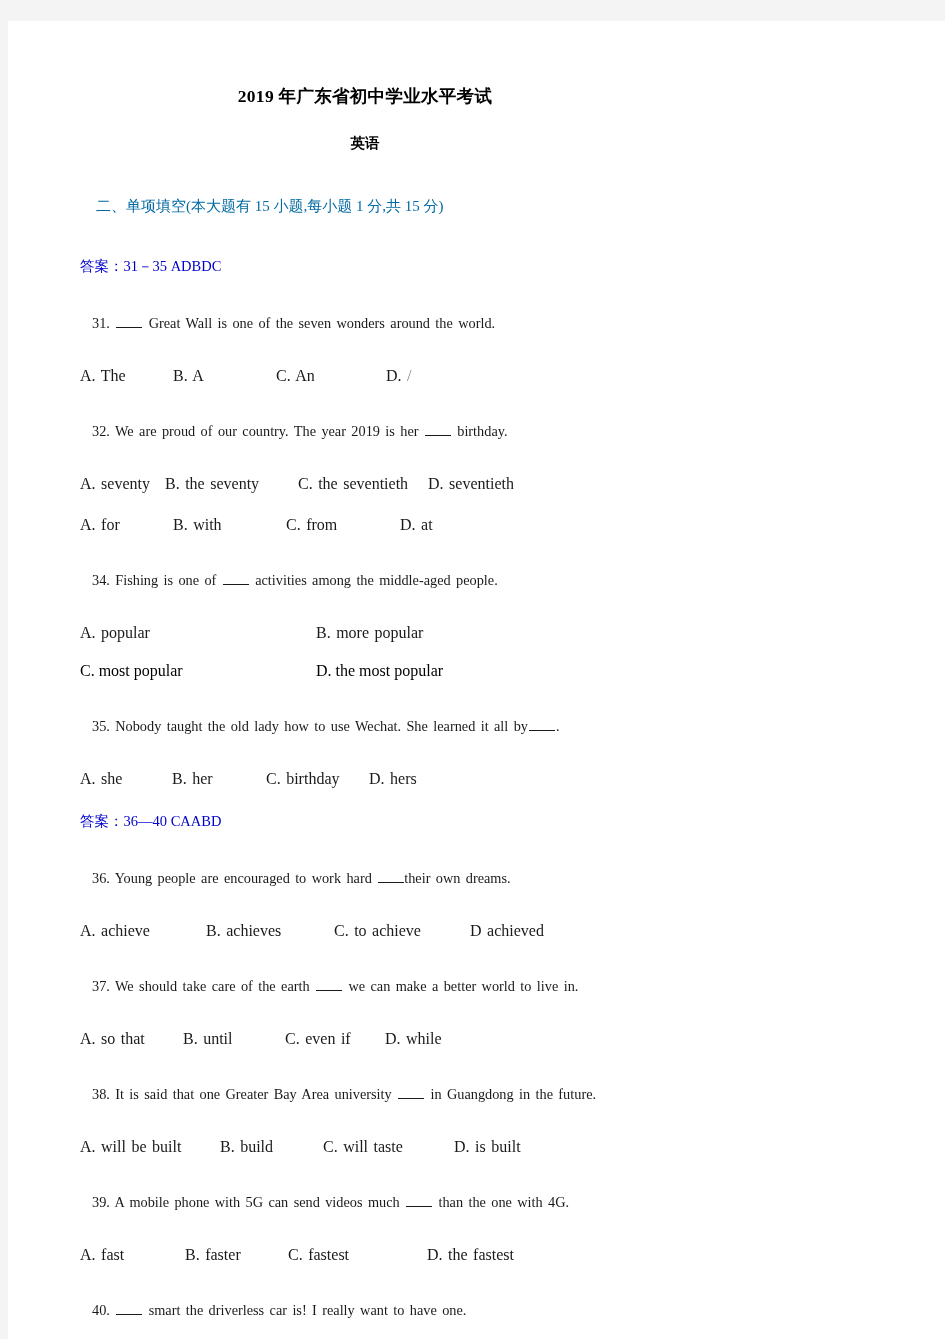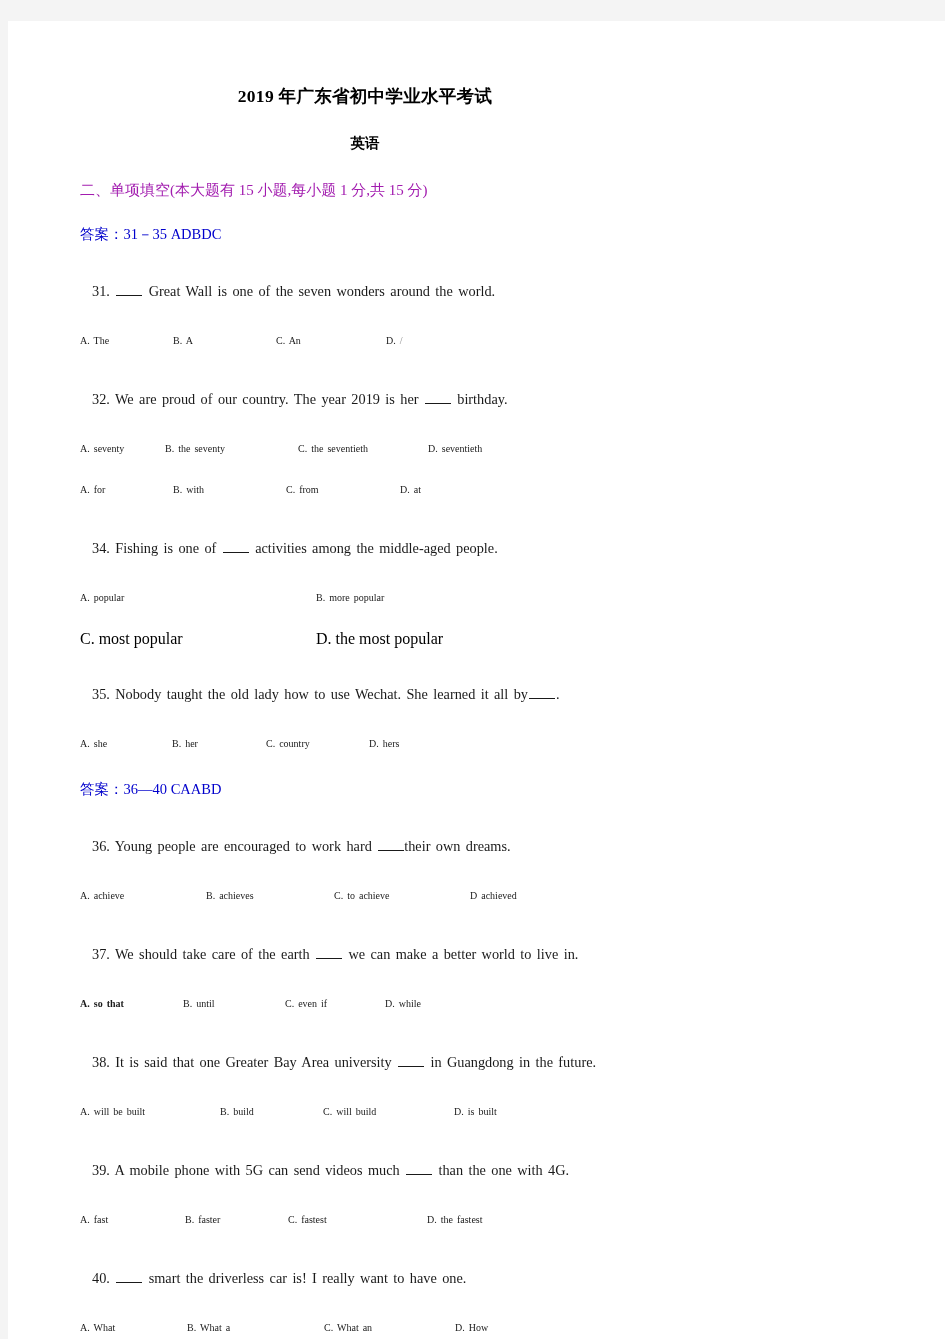--- a/index.html
+++ b/index.html
@@ -43,22 +43,22 @@
     text-align: center;
     font-weight: bold;
     font-size: 14.5px;
     color: #000;
     margin: 0;
     padding: 26px 0 0 0;
     width: 570px;
   }
   .section-heading {
     font-size: 15px;
-    color: #a21caf;
-    margin: 0;
+    color: #0369a1;
+    margin: 16px;
     padding: 28px 0 0 0;
     letter-spacing: 0px;
   }
   .answer-line {
     color: #0000cc;
     font-size: 14.5px;
     margin: 0;
     padding: 25px 0 0 0;
   }
   .answer-line .ans-label {
@@ -72,21 +72,21 @@
     font-size: 14.3px;
     color: #1a1a1a;
     margin: 12px;
     padding: 26px 0 0 0;
     line-height: 1.15;
     text-align: justify;
     word-spacing: 1.8px;
     white-space: normal;
   }
   .options {
-    font-size: 10px;
+    font-size: 16px;
     color: #1a1a1a;
     margin: 0;
     padding: 24px 0 0 0;
     line-height: 1.15;
     word-spacing: 1.5px;
     position: relative;
     height: 17px;
   }
   .opt {
     position: absolute;
@@ -178,21 +178,21 @@
       <span class="opt" style="left:236px;"><span>D.</span> <span>the most popular</span></span>
     </div>
 
     <p class="question">
       <span>35.</span>
       <span>Nobody taught the old lady how to use Wechat. She learned it all by</span><span class="blank"></span><span>.</span>
     </p>
     <div class="options">
       <span class="opt" style="left:0px;"><span>A.</span> <span>she</span></span>
       <span class="opt" style="left:92px;"><span>B.</span> <span>her</span></span>
-      <span class="opt" style="left:186px;"><span>C.</span> <span>country</span></span>
+      <span class="opt" style="left:186px;"><span>C.</span> <span>birthday</span></span>
       <span class="opt" style="left:289px;"><span>D.</span> <span>hers</span></span>
     </div>
 
     <p class="answer-line">
       <span class="ans-label">答案：</span><span class="ans-value">36—40</span><span class="ans-value"> </span><span class="ans-value">CAABD</span>
     </p>
 
     <p class="question">
       <span>36.</span>
       <span>Young people are encouraged to work hard</span>
@@ -205,36 +205,36 @@
       <span class="opt" style="left:390px;"><span>D</span> <span>achieved</span></span>
     </div>
 
     <p class="question">
       <span>37.</span>
       <span>We should take care of the earth</span>
       <span class="blank"></span>
       <span>we can make a better world to live in.</span>
     </p>
     <div class="options">
-      <span class="opt" style="left:0px;font-weight:bold;"><span>A.</span> <span>so that</span></span>
+      <span class="opt" style="left:0px;"><span>A.</span> <span>so that</span></span>
       <span class="opt" style="left:103px;"><span>B.</span> <span>until</span></span>
       <span class="opt" style="left:205px;"><span>C.</span> <span>even if</span></span>
       <span class="opt" style="left:305px;"><span>D.</span> <span>while</span></span>
     </div>
 
     <p class="question">
       <span>38.</span>
       <span>It is said that one Greater Bay Area university</span>
       <span class="blank"></span>
       <span>in Guangdong in the future.</span>
     </p>
     <div class="options">
       <span class="opt" style="left:0px;"><span>A.</span> <span>will be built</span></span>
       <span class="opt" style="left:140px;"><span>B.</span> <span>build</span></span>
-      <span class="opt" style="left:243px;"><span>C.</span> <span>will build</span></span>
+      <span class="opt" style="left:243px;"><span>C.</span> <span>will taste</span></span>
       <span class="opt" style="left:374px;"><span>D.</span> <span>is built</span></span>
     </div>
 
     <p class="question">
       <span>39.</span>
       <span>A mobile phone with 5G can send videos much</span>
       <span class="blank"></span>
       <span>than the one with 4G.</span>
     </p>
     <div class="options">

